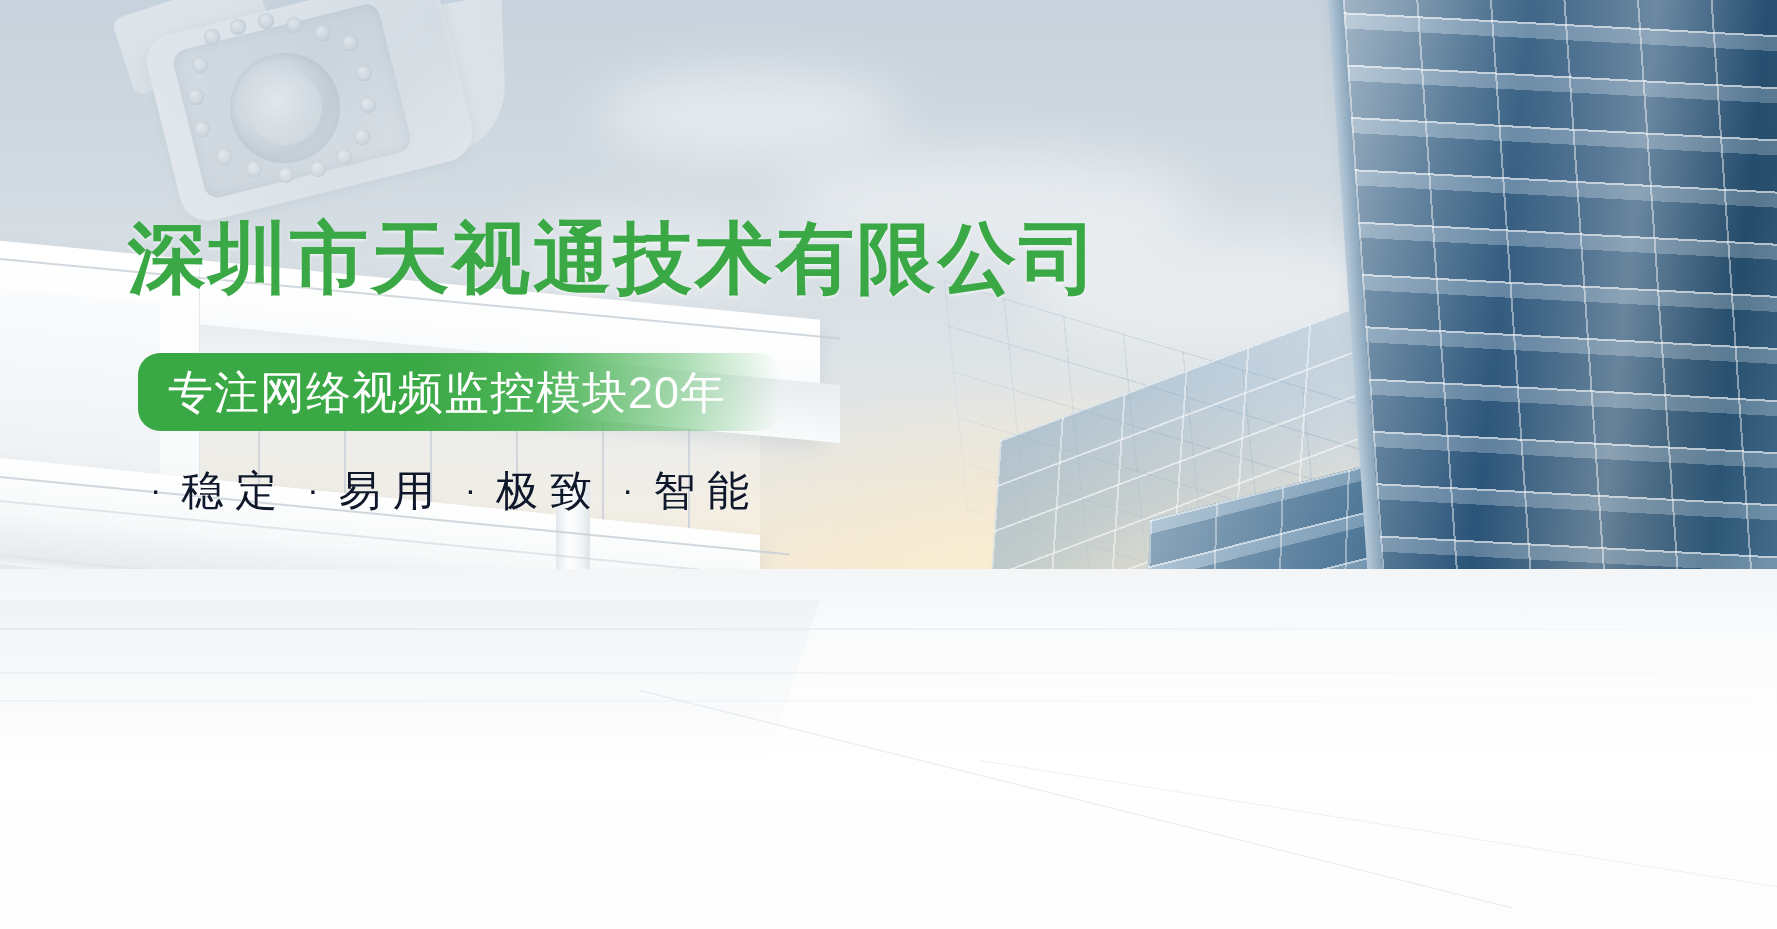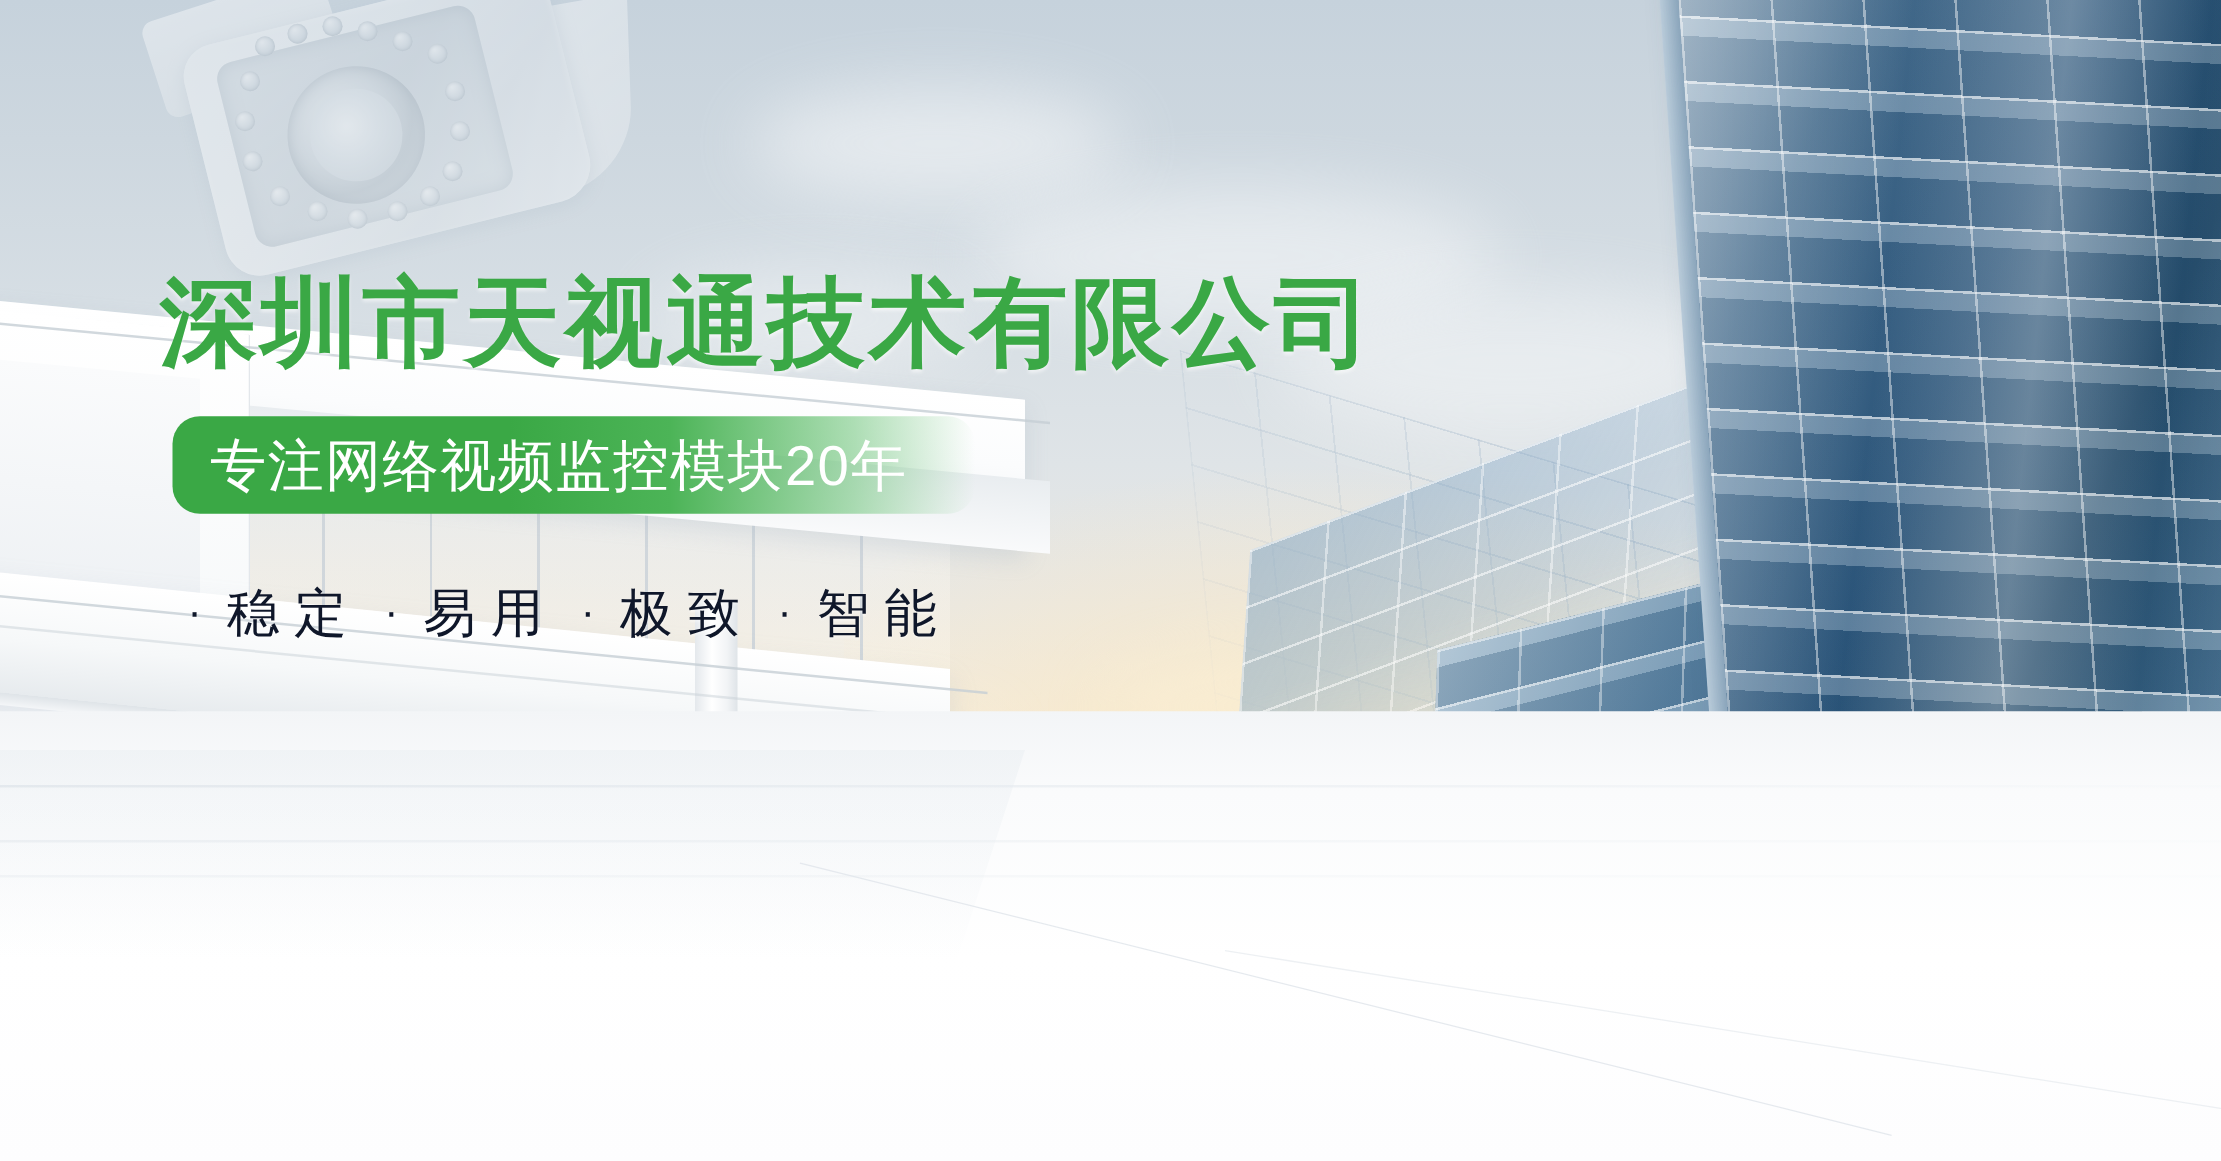--- a/index.html
+++ b/index.html
@@ -227,21 +227,21 @@
   }
 
   
   .title{
     position:absolute;left:128px;top:219px;
     font-size:78px;font-weight:bold;letter-spacing:3px;
     color:#3aa845;line-height:1;white-space:nowrap;
     text-shadow:0 2px 3px rgba(255,255,255,.55);
   }
   .pill{
-    position:absolute;left:138px;top:333px;width:642px;height:78px;
+    position:absolute;left:138px;top:353px;width:642px;height:78px;
     border-radius:22px;
     background:linear-gradient(to right,#3aa845 0%,#3aa845 42%,#4cb457 62%,rgba(108,196,120,.55) 85%,rgba(150,212,160,0) 100%);
     display:flex;align-items:center;
   }
   .pill span{
     margin-left:30px;color:#ffffff;font-size:45px;letter-spacing:1px;
     line-height:1;white-space:nowrap;
   }
   .tagline{
     position:absolute;left:132px;top:470px;

